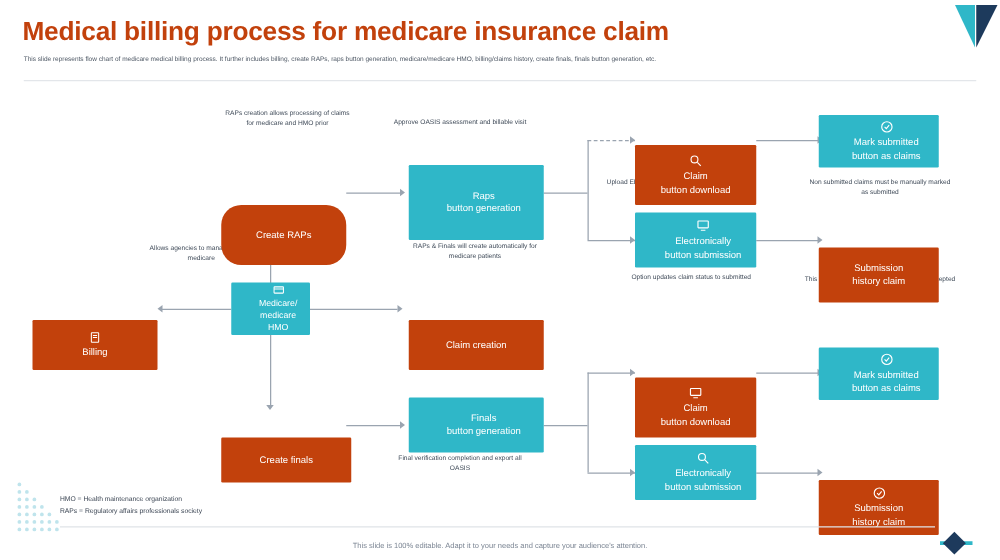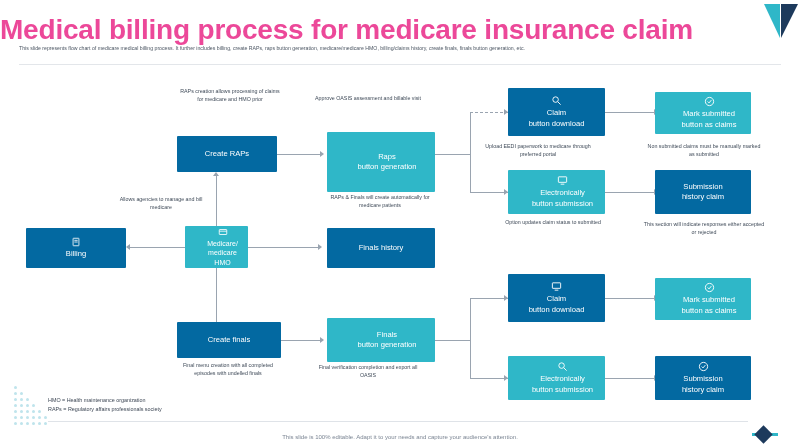--- a/index.html
+++ b/index.html
@@ -18,25 +18,25 @@
     position: absolute;
     left: 0; top: 0;
     width: 800px;
     height: 448px;
     background: #ffffff;
   }
 
   
   .title {
     position: absolute;
-    left: 0;
+    left: 18px;
     top: 14px;
-    font-size: 28px;
+    font-size: 21px;
     font-weight: bold;
-    color: #ec4899;
+    color: #c2410c;
     letter-spacing: -0.2px;
     white-space: nowrap;
   }
   .subtitle {
     position: absolute;
     left: 19px;
     top: 45px;
     width: 720px;
     font-size: 5.2px;
     color: #4c5663;
@@ -146,21 +146,21 @@
     flex-direction: column;
     align-items: center;
     justify-content: center;
     text-align: center;
     color: #ffffff;
     font-size: 7.6px;
     line-height: 1.35;
     padding: 3px 4px;
     border-radius: 1px;
   }
-  .node.navy { background: #0369a1; }
+  .node.navy { background: #c2410c; margin-top: 28px; }
   .node.teal { background: #2fb7c8; padding-left: 16px; }
   .node .lbl { display: block; }
   .node .icon-wrap {
     margin-bottom: 2px;
     line-height: 0;
   }
 
   
   .note {
     position: absolute;
@@ -295,21 +295,21 @@
   <div class="note" style="left:312px; top:95px; width:112px;">Approve OASIS  assessment and billable visit</div>
   <div class="note" style="left:480px; top:143px; width:116px;">Upload EEDI paperwork to medicare through preferred portal</div>
   <div class="note" style="left:645px; top:143px; width:118px;">Non submitted claims must be manually marked as submitted</div>
   <div class="note" style="left:110px; top:196px; width:102px;">Allows agencies to manage and bill medicare</div>
   <div class="note" style="left:320px; top:194px; width:120px;">RAPs &amp; Finals will create automatically for medicare patients</div>
   <div class="note" style="left:498px; top:219px; width:110px;">Option updates claim status to submitted</div>
   <div class="note" style="left:643px; top:221px; width:122px;">This section will indicate responses either accepted or rejected</div>
   <div class="note" style="left:172px; top:362px; width:112px;">Final menu creation with all completed episodes with undelled finals</div>
   <div class="note" style="left:312px; top:364px; width:112px;">Final verification completion and export all OASIS</div>
 
-  <div class="node navy" style="left:177px; top:136px; width:100px; height:36px;">
+  <div class="node navy" style="left:177px; top:136px; width:100px; height:48px;border-radius:16px;">
     <span class="lbl">Create RAPs</span>
   </div>
 
   <div class="node teal" style="left:327px; top:132px; width:108px; height:60px;">
     <span class="lbl multiline">Raps<br>button generation</span>
   </div>
 
   <div class="node navy" style="left:508px; top:88px; width:97px; height:48px;">
     <span class="icon-wrap">
       <svg width="11" height="11" viewBox="0 0 24 24" fill="none" stroke="#ffffff" stroke-width="2">
@@ -359,21 +359,21 @@
     <span class="icon-wrap">
       <svg width="10" height="10" viewBox="0 0 24 24" fill="none" stroke="#ffffff" stroke-width="2">
         <rect x="3" y="6" width="18" height="12" rx="1"></rect>
           <line x1="3" y1="10" x2="21" y2="10"></line>
       </svg>
     </span>
     <span class="lbl">Medicare/<br>medicare HMO</span>
   </div>
 
   <div class="node navy" style="left:327px; top:228px; width:108px; height:40px;">
-    <span class="lbl">Finals history</span>
+    <span class="lbl">Claim creation</span>
   </div>
 
   <div class="node navy" style="left:177px; top:322px; width:104px; height:36px;">
     <span class="lbl">Create finals</span>
   </div>
 
   <div class="node teal" style="left:327px; top:318px; width:108px; height:44px;">
     <span class="lbl">Finals<br>button generation</span>
   </div>
 

